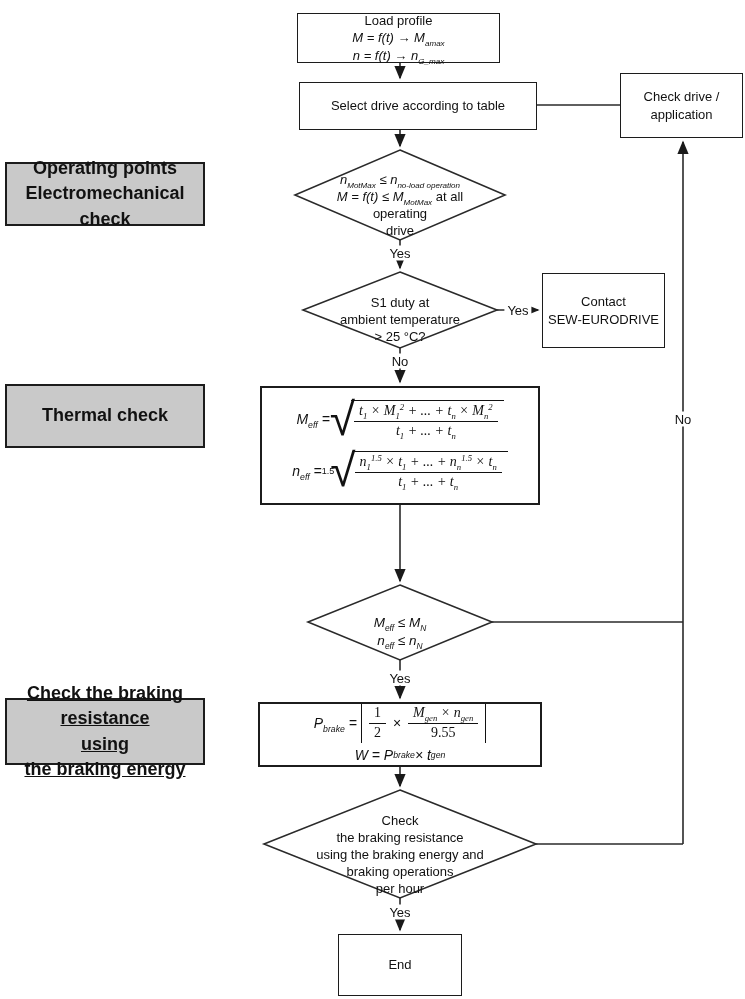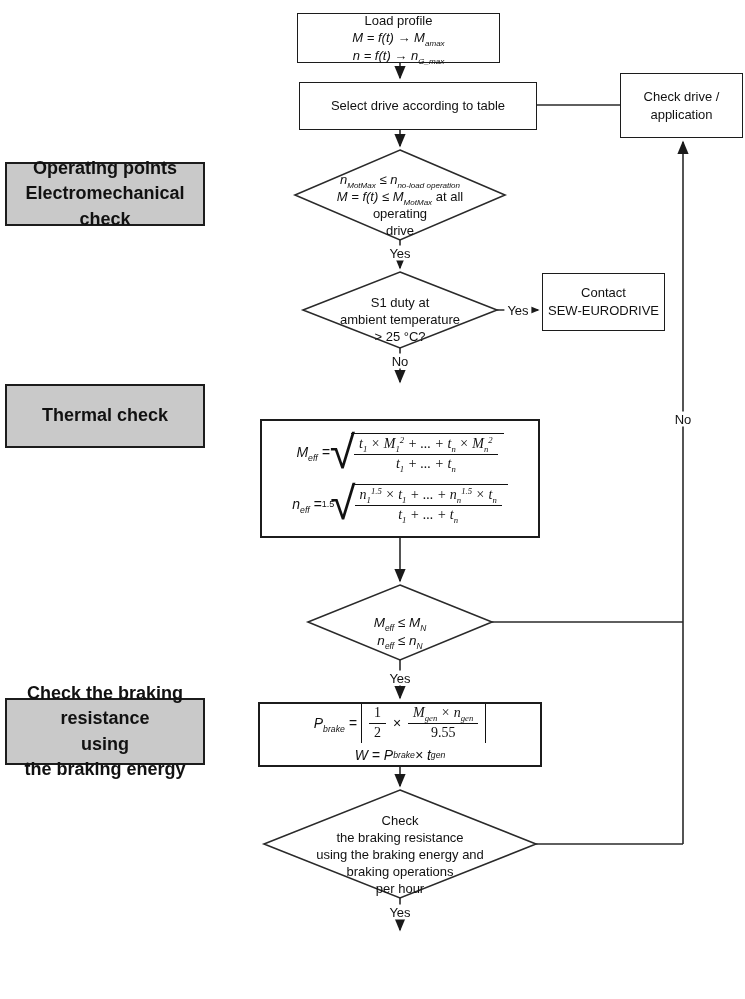--- a/index.html
+++ b/index.html
@@ -93,26 +93,26 @@
   <div class="lbl" style="left:400px; top:253px;">Yes</div>
 
   <div class="dtext" style="left:400px; top:310px;">
     <div>S1 duty at</div>
     <div>ambient temperature</div>
     <div>&gt; 25 °C?</div>
   </div>
   <div class="lbl" style="left:518px; top:310px;">Yes</div>
   <div class="lbl" style="left:400px; top:361px;">No</div>
 
-  <div class="box" style="left:542px; top:273px; width:123px; height:58px;">
+  <div class="box" style="left:542px; top:273px; width:123px; height:75px;">
     <div>Contact</div>
     <div>SEW-EURODRIVE</div>
   </div>
 
-  <div class="box thick" style="left:260px; top:386px; width:280px; height:119px; justify-content:space-evenly;margin-top:33px;">
+  <div class="box thick" style="left:260px; top:386px; width:280px; height:119px; justify-content:space-evenly;">
     <div class="frow">
       <span class="f"><span>M</span><sub>eff</sub><span> = </span></span>
       <span class="sqrt">
         <span class="sqrt-sign">√</span>
         <span class="radicand">
           <span class="frac">
             <span class="fn f"><span>t</span><sub>1</sub><span> × M</span><sub>1</sub><sup>2</sup><span> + ... + t</span><sub>n</sub><span> × M</span><sub>n</sub><sup>2</sup></span>
             <span class="fd f"><span>t</span><sub>1</sub><span> + ... + t</span><sub>n</sub></span>
           </span>
         </span>
@@ -165,27 +165,30 @@
 
   <div class="dtext" style="left:400px; top:845px;">
     <div>Check</div>
     <div>the braking resistance</div>
     <div>using the braking energy and</div>
     <div>braking operations</div>
     <div>per hour</div>
   </div>
   <div class="lbl" style="left:400px; top:912px;">Yes</div>
 
+  <div class="box" style="left:338px; top:934px; width:124px; height:62px;">
+    <div>End</div>
+  </div>
 
   <div class="box note" style="left:5px; top:162px; width:200px; height:64px;">
     <div>Operating points</div>
     <div>Electromechanical check</div>
   </div>
   <div class="box note" style="left:5px; top:384px; width:200px; height:64px;">
     <div>Thermal check</div>
   </div>
-  <div class="box note" style="left:5px; top:698px; width:200px; height:67px;">
+  <div class="box note" style="left:5px; top:698px; width:200px; height:67px;text-decoration:underline;">
     <div>Check the braking resistance</div>
     <div>using</div>
     <div>the braking energy</div>
   </div>
 
 </div>
 
 </body></html>

